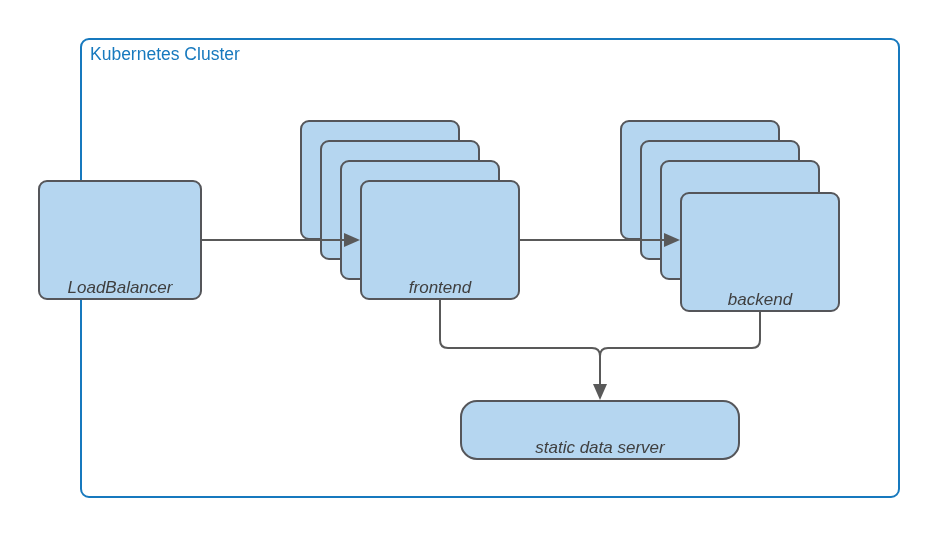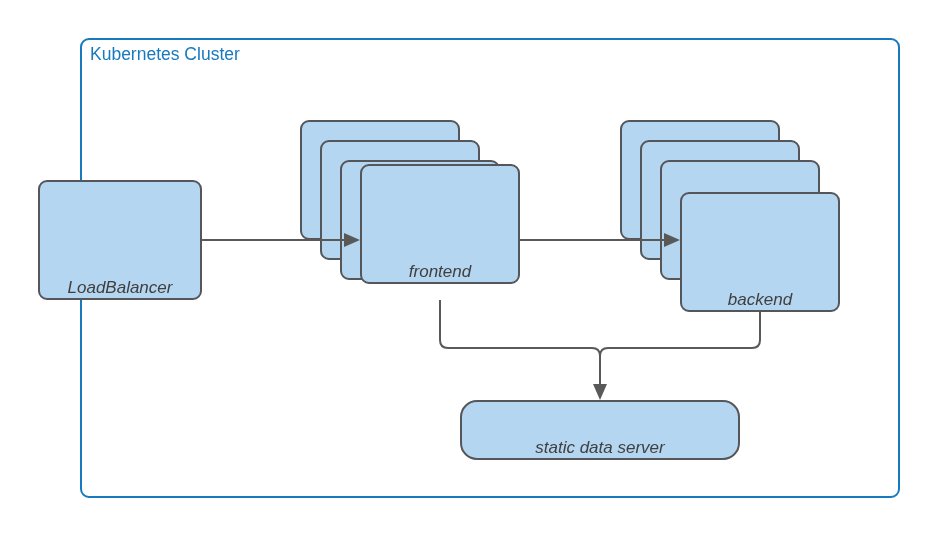--- a/index.html
+++ b/index.html
@@ -43,21 +43,21 @@
     color:var(--label-text);
     white-space:nowrap;
     font-style:italic;
   }
   .layer{z-index:1;}
   .front{z-index:3;}
   .lb{left:38px;top:180px;width:164px;height:120px;}
   .fe-1{left:300px;top:120px;width:160px;height:120px;}
   .fe-2{left:320px;top:140px;width:160px;height:120px;}
   .fe-3{left:340px;top:160px;width:160px;height:120px;}
-  .fe-front{left:360px;top:164px;width:160px;height:120px;}
+  .fe-front{left:360px;top:180px;width:160px;height:120px;}
   .be-1{left:620px;top:120px;width:160px;height:120px;}
   .be-2{left:640px;top:140px;width:160px;height:120px;}
   .be-3{left:660px;top:160px;width:160px;height:120px;}
   .be-front{left:680px;top:180px;width:160px;height:120px;margin-top:12px;}
   .sds{left:460px;top:400px;width:280px;height:60px;border-radius:17px;}
   #edges{
     position:absolute;left:0;top:0;width:940px;height:540px;
     z-index:2;pointer-events:none;
   }
   #edges path{fill:none;stroke:var(--connector);stroke-width:2px;}

